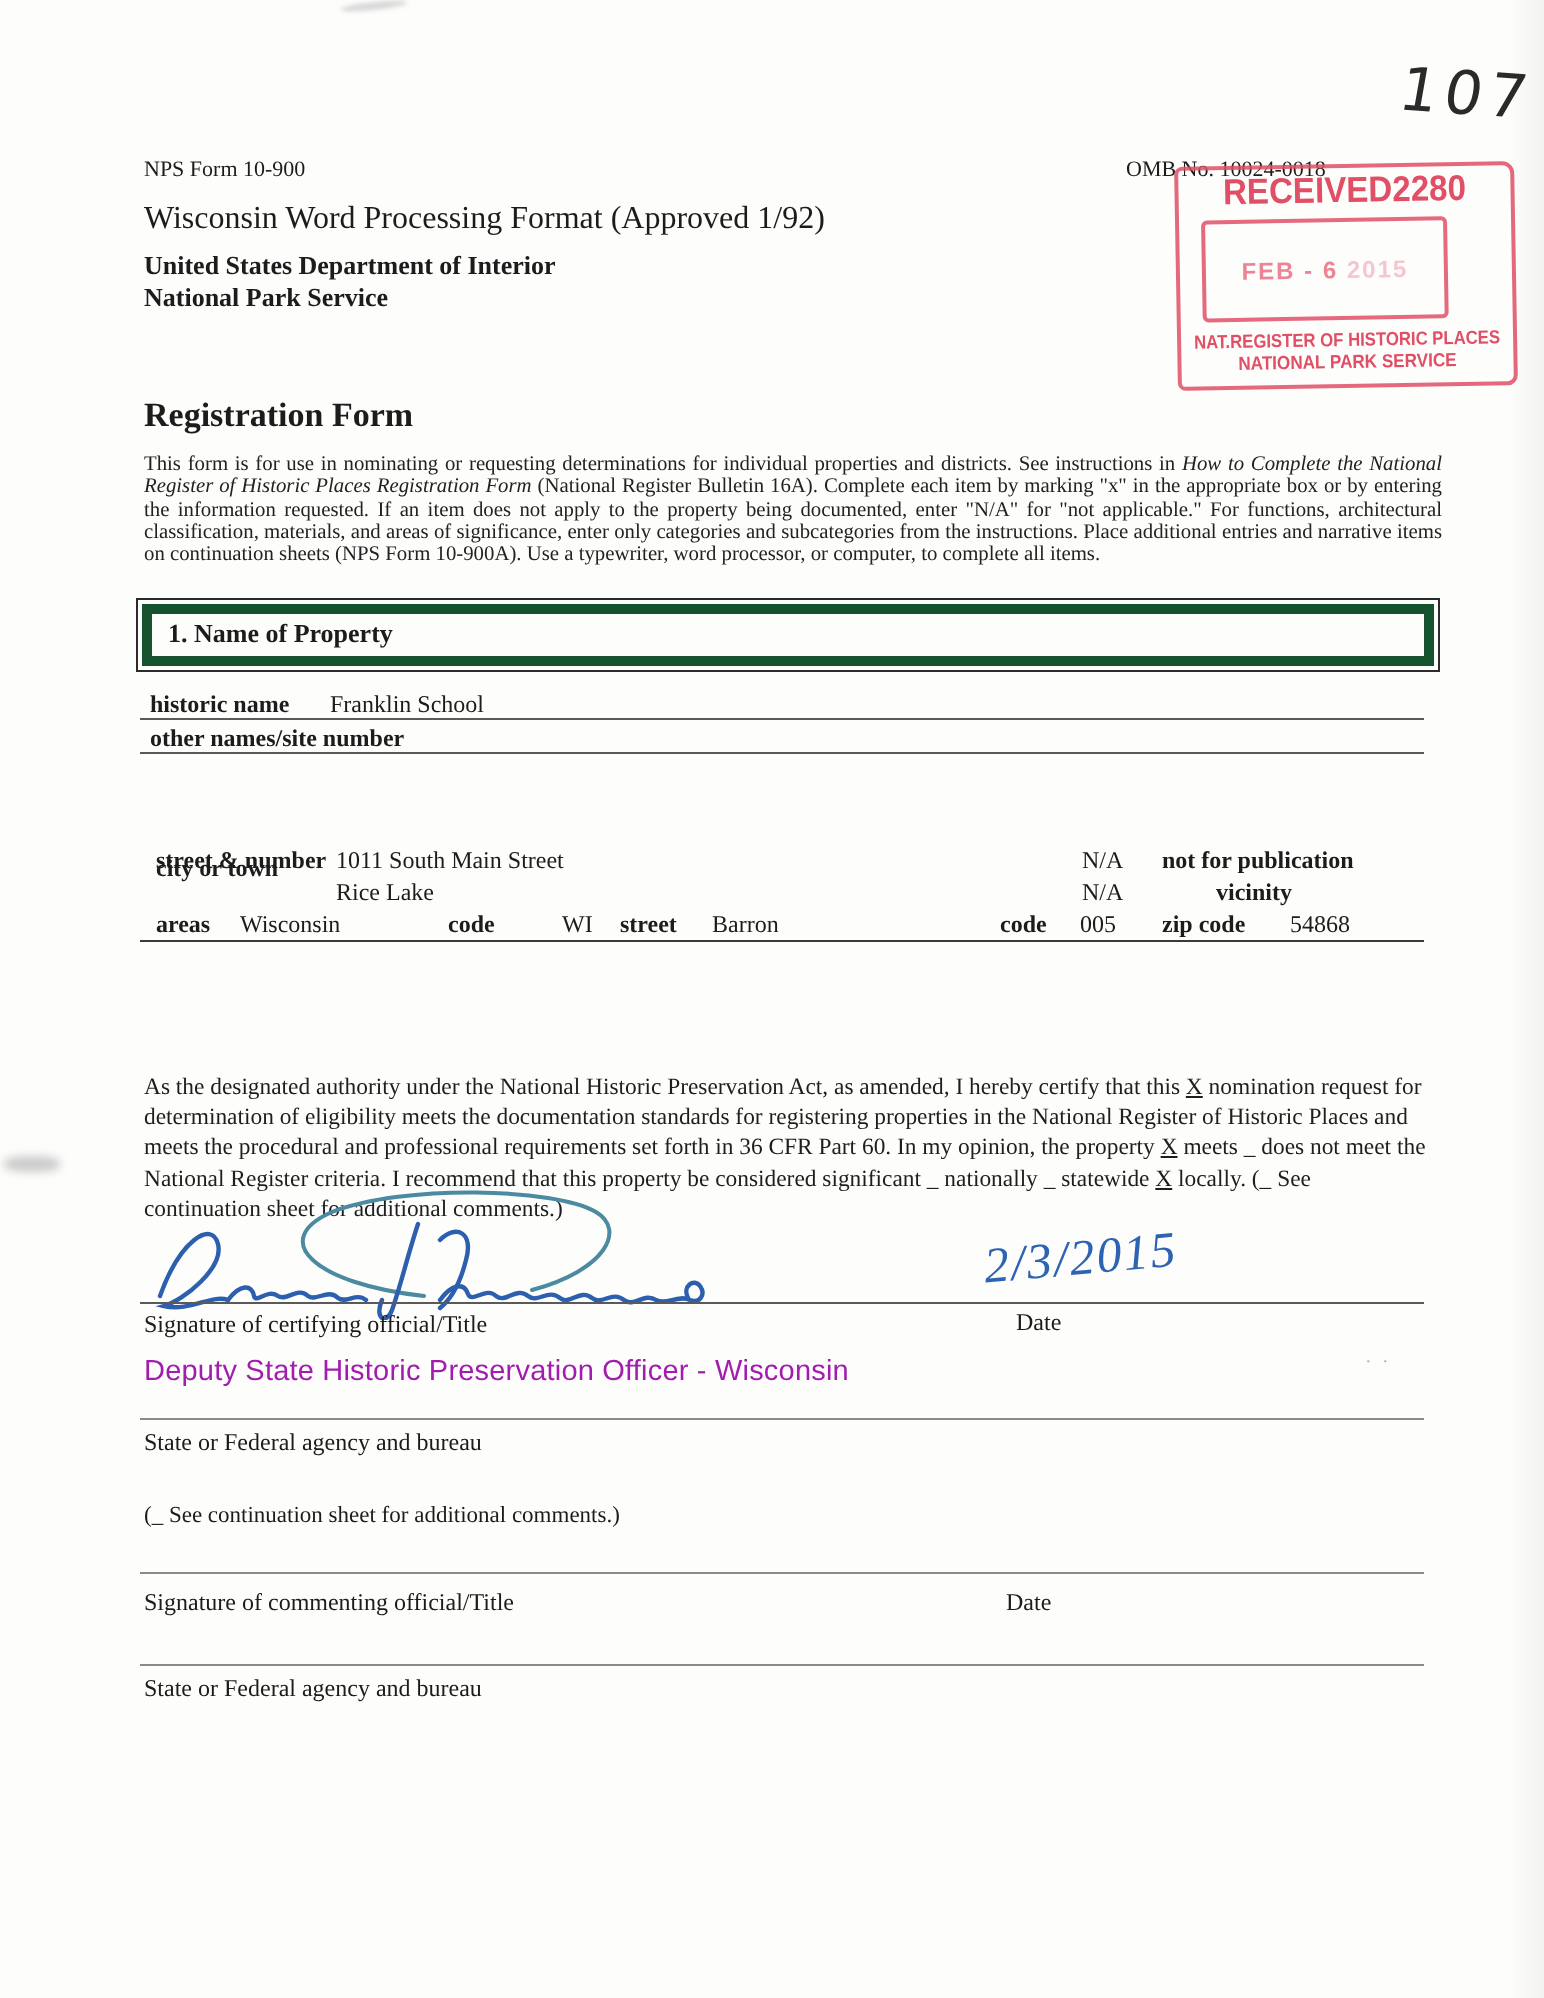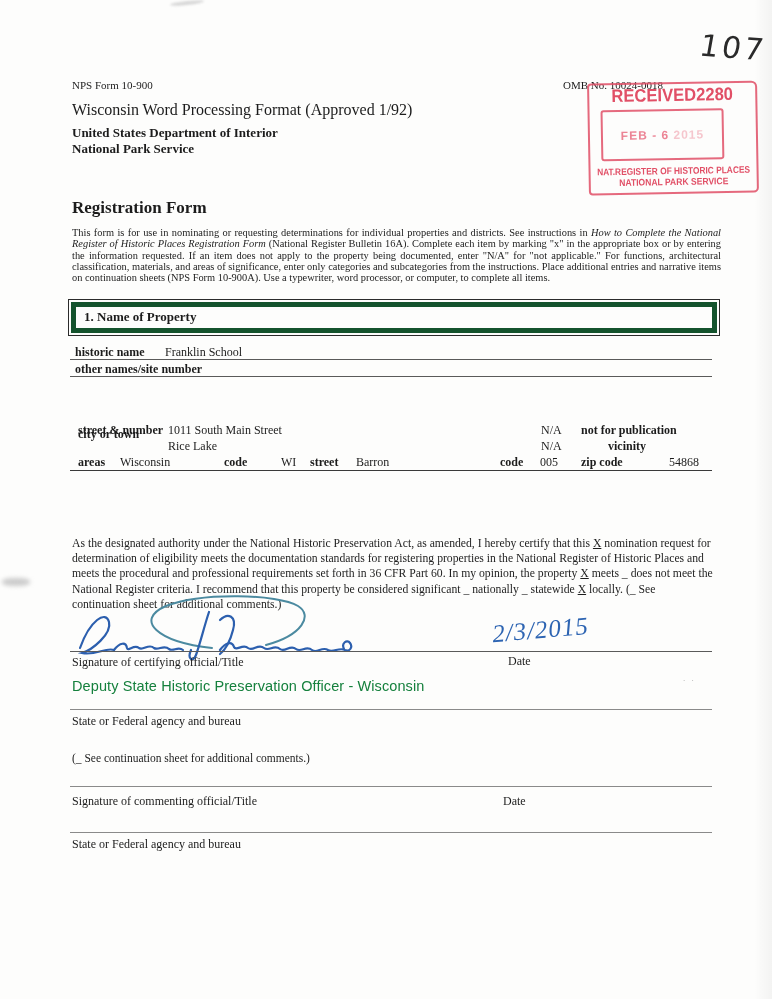--- a/index.html
+++ b/index.html
@@ -33,21 +33,21 @@
   }
   .sect-in {
     border:5px solid #14532d; font-size:13px; font-weight:bold;
     padding:2px 0 3px 8px;
   }
   .hr { position:absolute; left:70px; width:642px; height:0; border-top:1.2px solid #5a5a5a; }
   .hr-dark { border-top:1.5px solid #3a3a3a; }
   .lbl { font-size:12px; font-weight:bold; }
   .val { font-size:12px; }
   .cap { font-size:12px; }
-  .officer { font-family:"Liberation Sans", sans-serif; font-size:14.5px; color:#15803d; letter-spacing:0.1px; }
+  .officer { font-family:"Liberation Sans", sans-serif; font-size:14.5px; color:#a21caf; letter-spacing:0.1px; }
   .hand107 {
     font-family:"DejaVu Sans", sans-serif; font-size:30px; color:#2a2a2a;
     transform:rotate(4deg) skewX(-6deg); letter-spacing:3px;
   }
   .handdate {
     font-family:"Liberation Serif", serif; font-style:italic; font-size:25px;
     color:#2d64b2; transform:rotate(-5deg); letter-spacing:1px;
   }
   
   .stamp {
@@ -142,21 +142,21 @@
 
   <div class="abs lbl" style="left:78px;  top:455px;">areas</div>
   <div class="abs val" style="left:120px; top:455px;">Wisconsin</div>
   <div class="abs lbl" style="left:224px; top:455px;">code</div>
   <div class="abs val" style="left:281px; top:455px;">WI</div>
   <div class="abs lbl" style="left:310px; top:455px;">street</div>
   <div class="abs val" style="left:356px; top:455px;">Barron</div>
   <div class="abs lbl" style="left:500px; top:455px;">code</div>
   <div class="abs val" style="left:540px; top:455px;">005</div>
   <div class="abs lbl" style="left:581px; top:455px;">zip code</div>
-  <div class="abs val" style="left:645px; top:455px;margin-left:24px;">54868</div>
+  <div class="abs val" style="left:645px; top:455px;">54868</div>
   <div class="hr hr-dark" style="top:470px;"></div>
 
 
   <div class="cert"><span>As the designated authority under the National Historic Preservation Act, as amended, I hereby certify that this </span><span class="xu">X</span><span> nomination request for determination of eligibility meets the documentation standards for registering properties in the National Register of Historic Places and meets the procedural and professional requirements set forth in 36 CFR Part 60. In my opinion, the property </span><span class="xu">X</span><span> meets _ does not meet the National Register criteria. I recommend that this property be considered significant _ nationally _ statewide </span><span class="xu">X</span><span> locally. (_ See continuation sheet for additional comments.)</span></div>
 
   <svg class="abs" style="left:62px; top:592px;" width="310" height="68" viewBox="0 0 310 68">
     <path d="M 150,56 C 95,50 72,28 104,14 C 140,0 216,2 236,14 C 251,23 241,43 204,53" fill="none" stroke="#4b8aa0" stroke-width="2" stroke-linecap="round"></path>
     <path d="M 18,56 C 28,28 44,18 47,30 C 50,42 30,58 20,61 C 33,64 44,55 52,58" fill="none" stroke="#2c5fae" stroke-width="2.2" stroke-linecap="round"></path>
     <path d="M 52,58 C 58,50 64,50 65,56 C 66,60 72,52 77,56 C 81,59 87,51 92,56 C 96,59 102,52 107,57 C 111,60 116,54 121,58" fill="none" stroke="#2c5fae" stroke-width="2.2" stroke-linecap="round"></path>
     <path d="M 147,20 C 142,35 138,52 134,63 C 131,71 125,67 129,58" fill="none" stroke="#2c5fae" stroke-width="2.2" stroke-linecap="round"></path>

